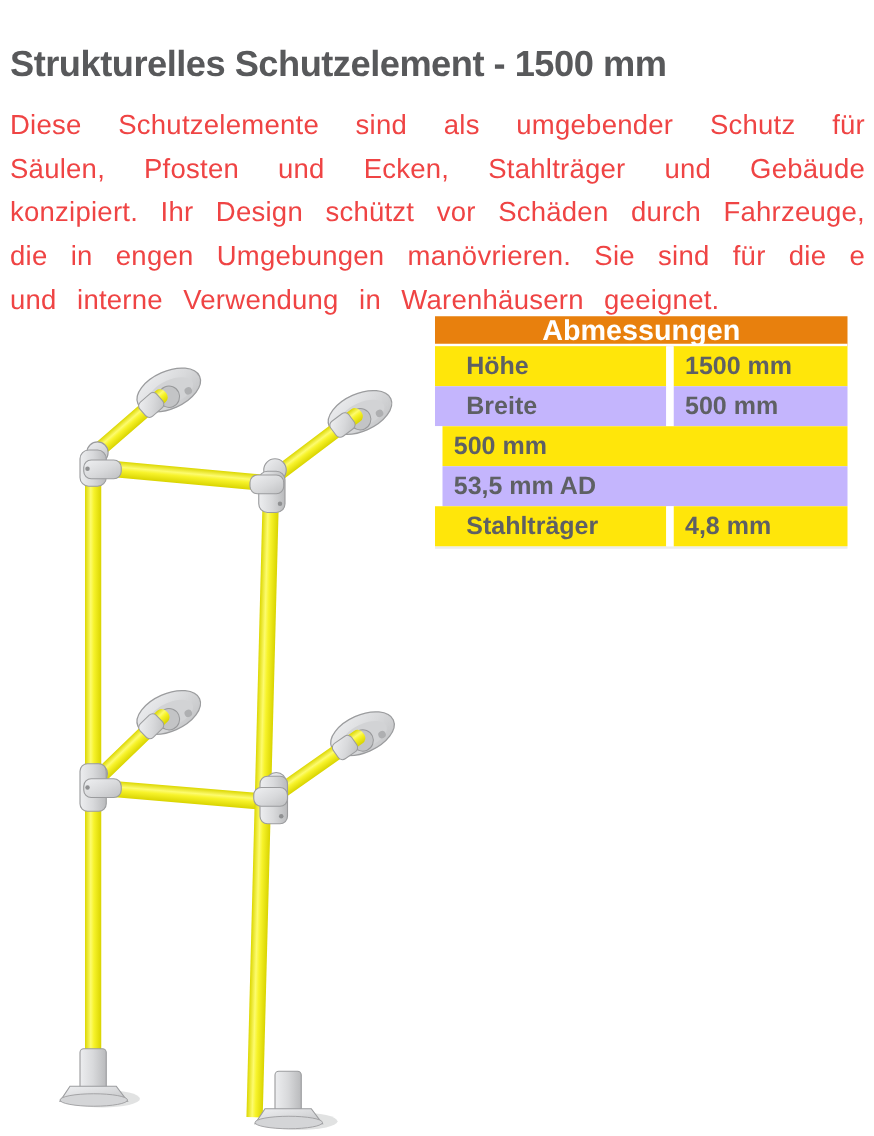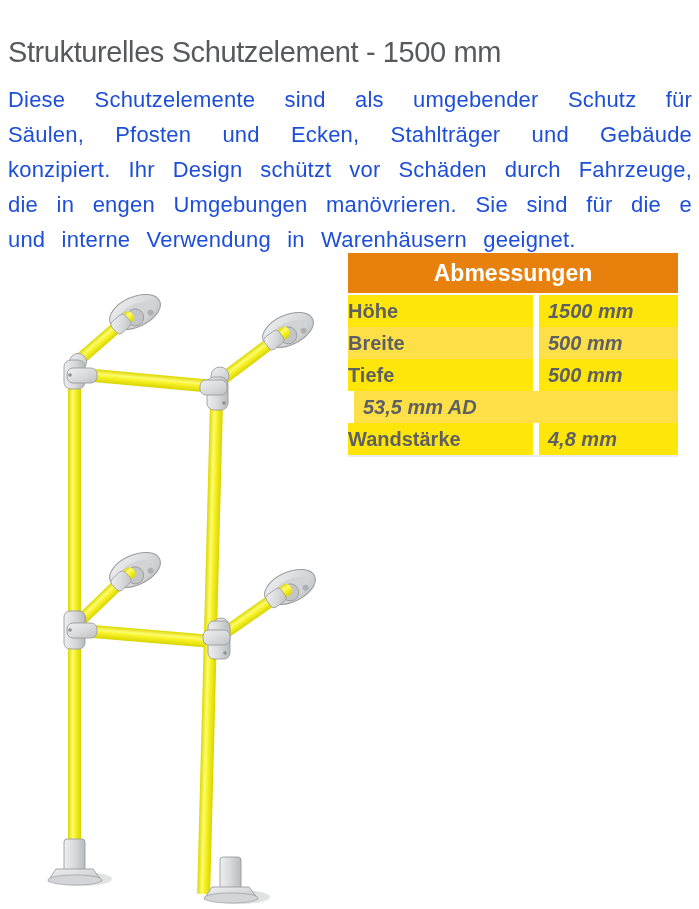--- a/index.html
+++ b/index.html
@@ -1,47 +1,47 @@
 <!DOCTYPE html>
 <html><head>
 <meta charset="utf-8">
 <style>
   html,body{margin:0;padding:0;background:#ffffff;}
   body{font-family:"Liberation Sans", sans-serif;}
   .page{position:relative;width:699px;height:909px;background:#ffffff;overflow:hidden;}
 
   .page-title{
     position:absolute;left:8px;top:14px;width:686px;
-    font-size:29px;font-weight:400;color:#58595B;letter-spacing:-0.4px;
+    font-size:29px;font-weight:700;color:#58595B;letter-spacing:-0.4px;
     line-height:38px;white-space:nowrap;
   }
   .page-desc{
     position:absolute;left:8px;top:60px;width:684px;
-    font-size:22px;line-height:35px;color:#1d4ed8;
+    font-size:22px;line-height:35px;color:#ef4444;
     text-align:justify;word-spacing:10px;letter-spacing:0.2px;
   }
 
   
   .spec-table{position:absolute;left:348px;top:253px;width:330px;border-bottom:2px solid #ECECEC;}
   .spec-header{
-    height:42px;box-sizing:border-box;border-bottom:2px solid #ffffff;
+    height:24px;box-sizing:border-box;border-bottom:2px solid #ffffff;
     background:#E8800D;color:#ffffff;font-weight:700;font-size:23px;
     display:flex;align-items:center;justify-content:center;
   }
   .spec-row{display:flex;height:32px;}
   .cell{
     display:flex;align-items:center;
     font-weight:700;font-size:20px;color:#5E6064;white-space:nowrap;
     box-sizing:border-box;
   }
-  .cell-label{width:185px;padding-left:0;}
+  .cell-label{width:185px;padding-left:25px;}
   .col-gap{width:6px;background:#ffffff;}
-  .cell-value{flex:1;padding-left:9px;font-style:italic;}
+  .cell-value{flex:1;padding-left:9px;}
   .row-yellow .cell{background:#FFE60A;}
-  .row-white .cell{background:#fde047;}
+  .row-white .cell{background:#c4b5fd;}
 
   
   .product-figure{position:absolute;left:8px;top:283px;width:330px;height:626px;}
 </style>
 </head>
 <body>
 
 <div class="page">
 
   <h1 class="page-title">Strukturelles Schutzelement - 1500 mm</h1>
@@ -197,31 +197,30 @@
       <div class="cell cell-value">1500 mm</div>
     </div>
 
     <div class="spec-row row-white">
       <div class="cell cell-label">Breite</div>
       <div class="col-gap"></div>
       <div class="cell cell-value">500 mm</div>
     </div>
 
     <div class="spec-row row-yellow">
-      <div class="cell cell-label">Tiefe</div>
       <div class="col-gap"></div>
       <div class="cell cell-value">500 mm</div>
     </div>
 
     <div class="spec-row row-white">
       <div class="col-gap"></div>
       <div class="cell cell-value">53,5 mm AD</div>
     </div>
 
     <div class="spec-row row-yellow">
-      <div class="cell cell-label">Wandstärke</div>
+      <div class="cell cell-label">Stahlträger</div>
       <div class="col-gap"></div>
       <div class="cell cell-value">4,8 mm</div>
     </div>
 
   </div>
 
 </div>
 
 </body></html>

